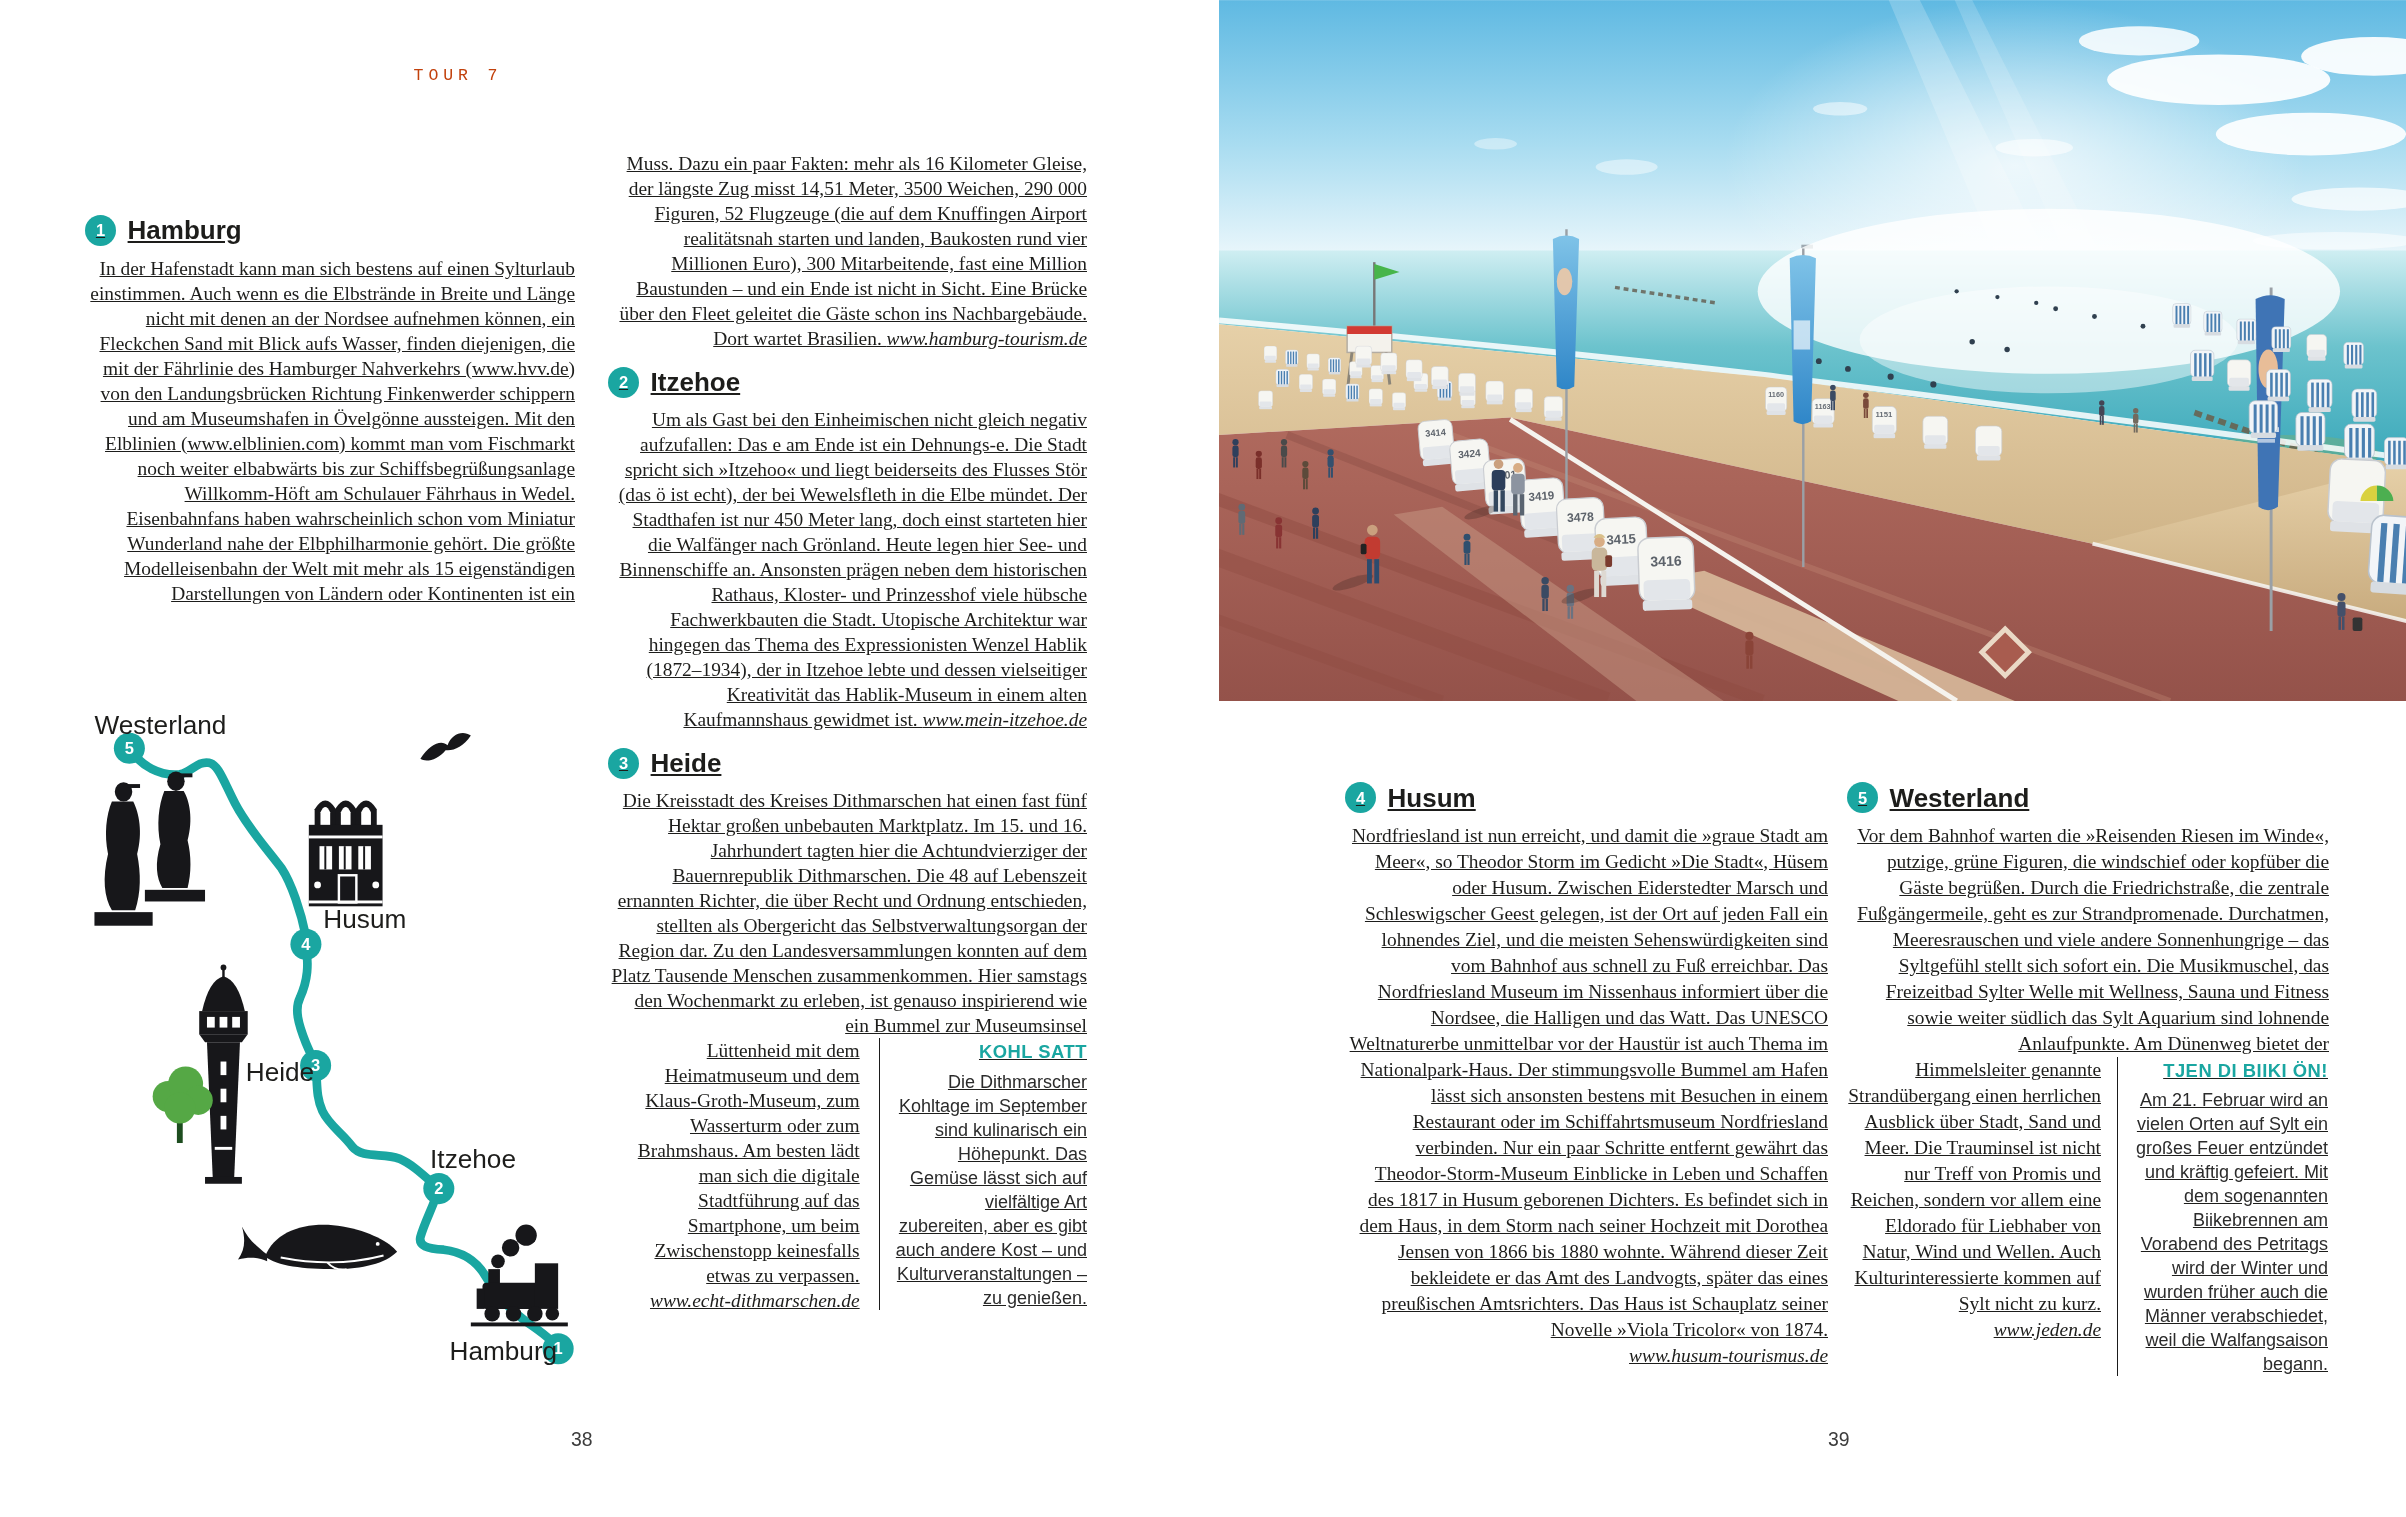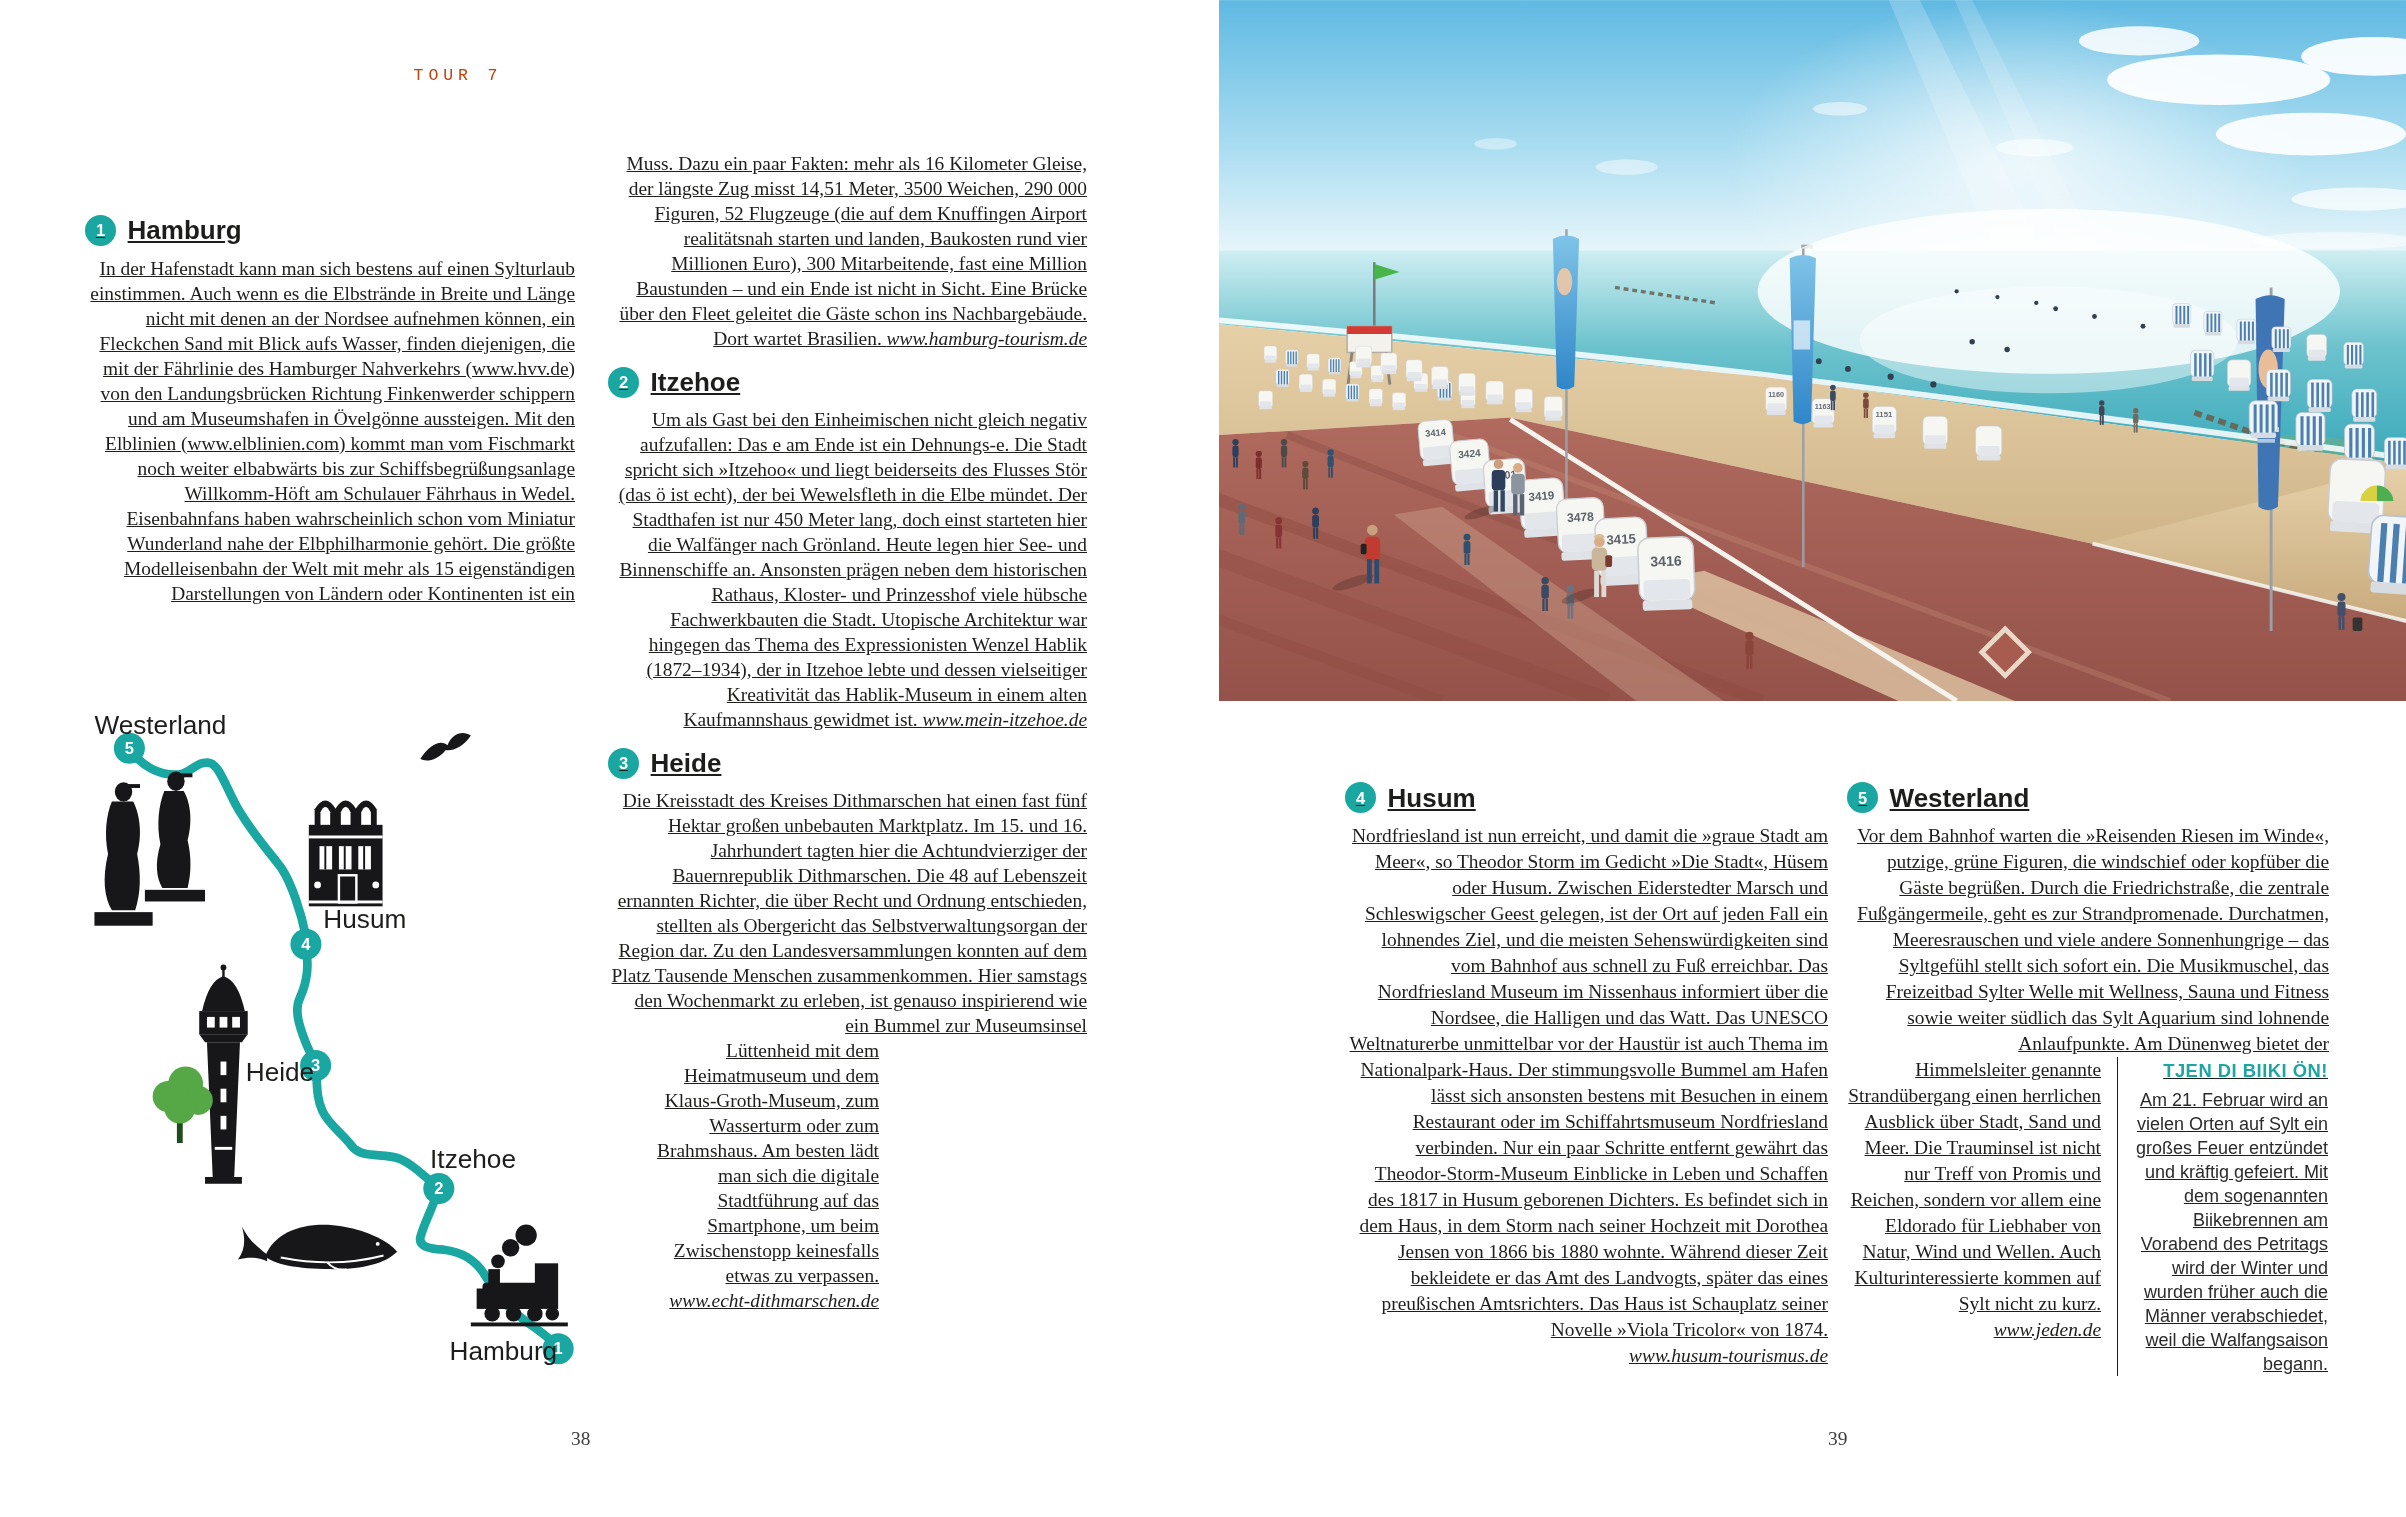--- a/index.html
+++ b/index.html
@@ -36,21 +36,21 @@
     font-family:"Liberation Sans",sans-serif;font-size:18px;line-height:24px;color:#2b2b2b;}
   .infobox-a{margin-left:19.4px;width:208px;}
   .infobox-b{margin-left:15.5px;width:195px;}
   .infobox h4{margin:1.9px 0 5.8px 0;font-size:18.4px;letter-spacing:0.5px;color:#1aa6a1;}
 
   .map-wrap{position:absolute;left:44px;top:689px;width:616px;height:747px;}
   .photo-wrap{position:absolute;left:1219px;top:0;width:1188px;height:701px;}
   .caption{position:absolute;left:1345px;top:718px;width:1009px;
     font-family:"Liberation Sans",sans-serif;font-size:19.4px;color:#1d1d1b;}
 
-  .pagenum{position:absolute;font-family:Liberation Serif, serif;font-size:19.4px;color:#3c3c3c;}
+  .pagenum{position:absolute;font-family:Liberation Sans, sans-serif;font-size:19.4px;color:#3c3c3c;}
   .pagenum.left{left:571px;top:1428px;}
   .pagenum.right{left:1828px;top:1428px;}
 
   svg text{font-family:"Liberation Sans",sans-serif;}
 </style>
 </head>
 <body>
 
 <div class="spread">
 
@@ -75,20 +75,24 @@
 
     <div class="sec-head">
       <div class="badge">3</div>
       <div class="sec-title">Heide</div>
     </div>
     <div>Die Kreisstadt des Kreises Dithmarschen hat einen fast fünf Hektar großen unbebauten Marktplatz. Im 15. und 16. Jahrhundert tagten hier die Achtundvierziger der Bauernrepublik Dithmarschen. Die 48 auf Lebenszeit ernannten Richter, die über Recht und Ordnung entschieden, stellten als Obergericht das Selbstverwaltungsorgan der Region dar. Zu den Landesversammlungen konnten auf dem Platz Tausende Menschen zusammenkommen. Hier samstags den Wochenmarkt zu erleben, ist genauso inspirierend wie ein Bummel zur Museumsinsel</div>
     <div class="wrapflex">
       <div class="narrow-a">
         <span>Lüttenheid mit dem Heimatmuseum und dem Klaus-Groth-Museum, zum Wasserturm oder zum Brahmshaus. Am besten lädt man sich die digitale Stadtführung auf das Smartphone, um beim Zwischenstopp keinesfalls etwas zu verpassen.</span>
         <span class="weblink block">www.echt-dithmarschen.de</span>
+      </div>
+      <div class="infobox infobox-a">
+        <h4>KOHL SATT</h4>
+        <div>Die Dithmarscher Kohltage im September sind kulinarisch ein Höhepunkt. Das Gemüse lässt sich auf vielfältige Art zubereiten, aber es gibt auch andere Kost – und Kulturveranstaltungen – zu genießen.</div>
       </div>
     </div>
   </div>
 
   <div class="map-wrap">
     <svg viewBox="0 0 635 770" width="616" height="747">
 
       <path fill="none" stroke="#1aa6a1" stroke-width="9" stroke-linecap="round" stroke-linejoin="round" d="M88,61 C100,80 120,90 140,88 C152,86 158,74 170,76 C180,78 185,95 197,118
            C210,143 230,165 245,185 C255,200 265,230 270,255 L270,263
            C273,285 272,300 264,318 C258,330 262,345 270,365 C275,377 278,382 280,388

